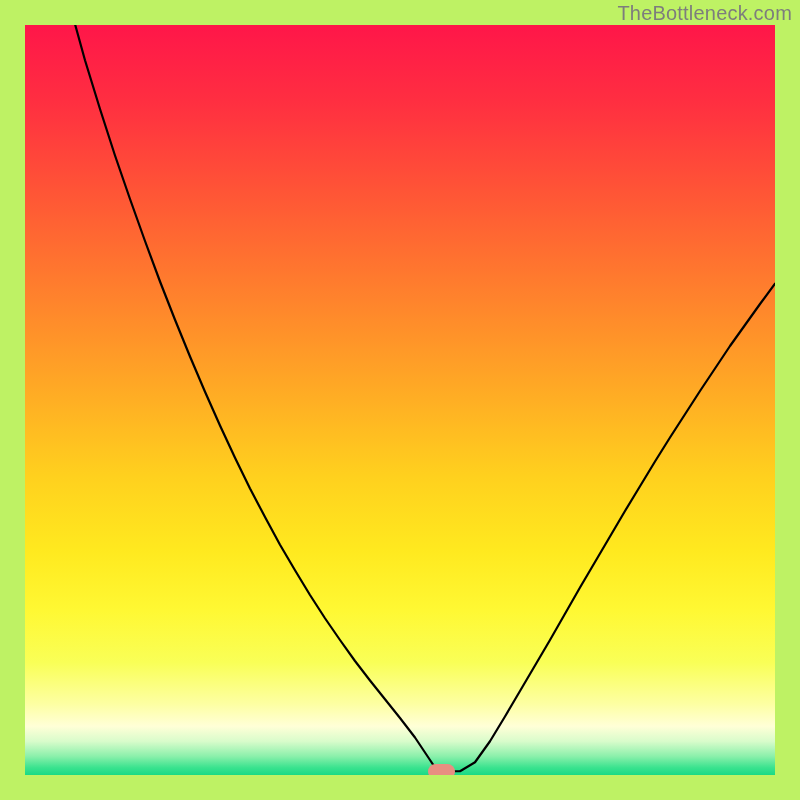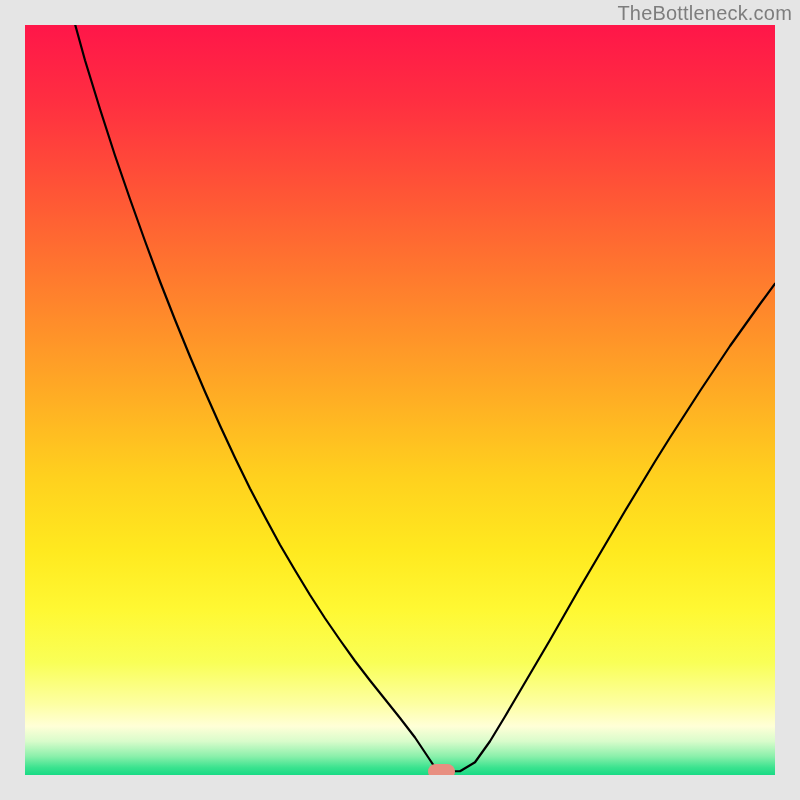--- a/index.html
+++ b/index.html
@@ -7,21 +7,21 @@
     padding: 0;
     width: 800px;
     height: 800px;
     background: #000;
     font-family: Arial, Helvetica, sans-serif;
   }
   .frame {
     position: relative;
     width: 800px;
     height: 800px;
-    background: #e5e5e5;
+    background: #bef264;
   }
   .watermark {
     position: absolute;
     top: 2px;
     right: 8px;
     color: #7d7d7d;
     font-size: 20px;
     font-weight: 500;
     letter-spacing: 0.2px;
     z-index: 5;

